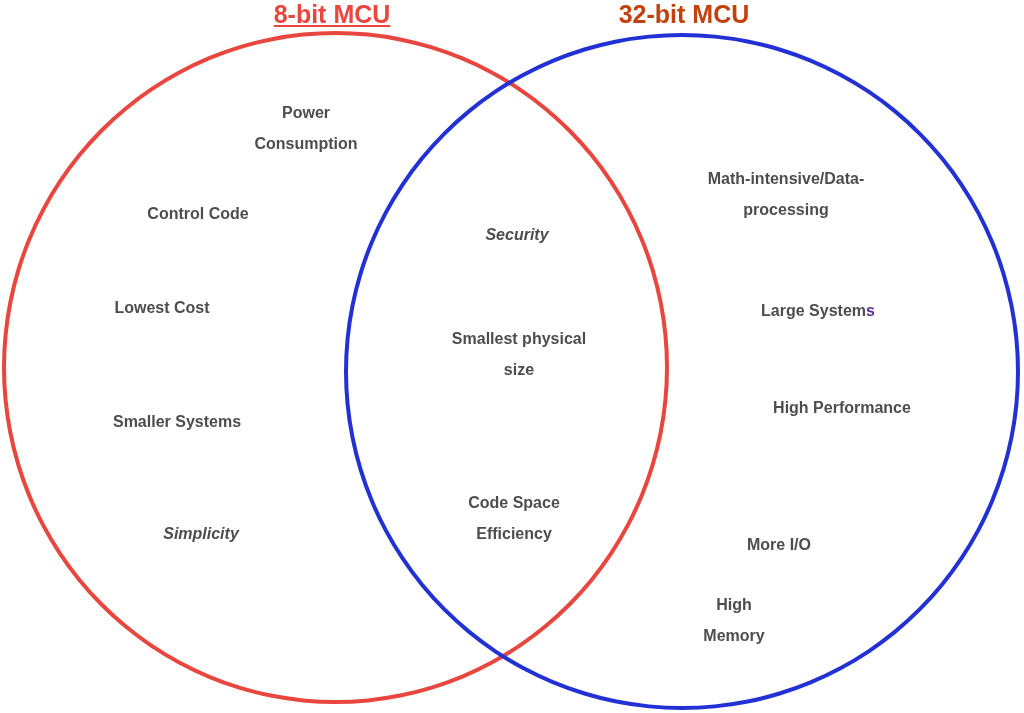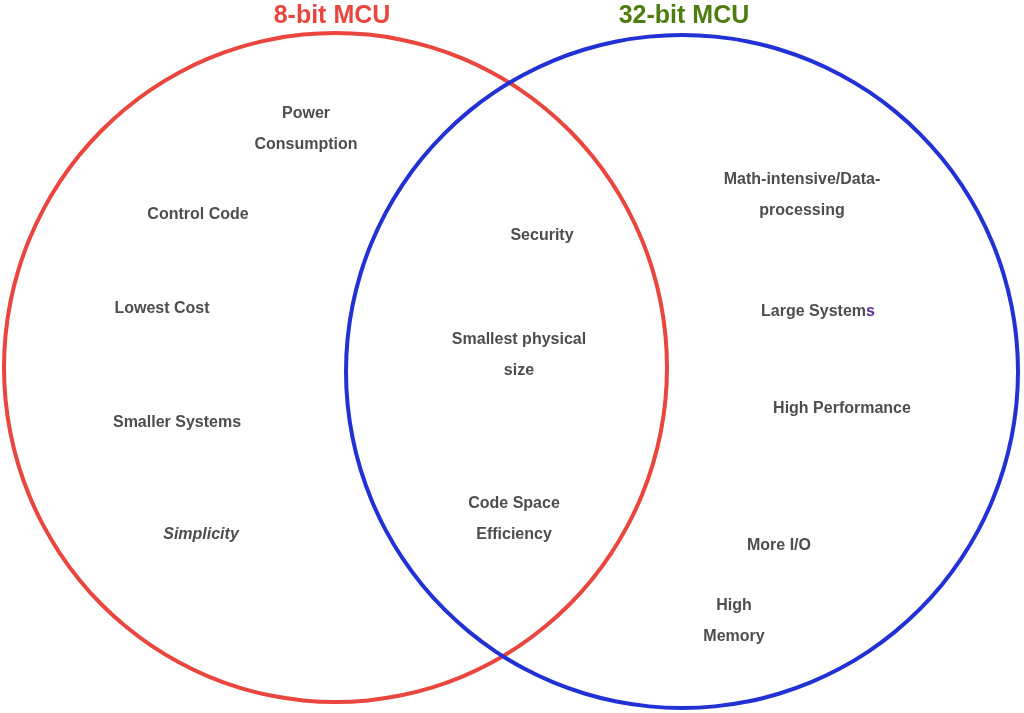--- a/index.html
+++ b/index.html
@@ -23,59 +23,59 @@
 
   .vtitle {
     position: absolute;
     top: -1px;
     transform: translateX(-50%);
     font-size: 25px;
     font-weight: 700;
     line-height: 30px;
     white-space: nowrap;
   }
-  .vtitle.t8  { left: 332px; }
+  .vtitle.t8  { left: 332px; text-decoration: underline; }
   .vtitle.t32 { left: 684px; }
 
   .label {
     position: absolute;
     transform: translateX(-50%);
     font-size: 16px;
     font-weight: 700;
     line-height: 31px;
     text-align: center;
     white-space: pre-line;
   }
   
   .l1 { left: 306px; top: 97px;  }
   .l2 { left: 198px; top: 198px; }
   .l3 { left: 162px; top: 292px; }
   .l4 { left: 177px; top: 406px; }
   .l5 { left: 201px; top: 518px; font-style: italic; }
   
-  .m1 { left: 542px; top: 219px; }
+  .m1 { left: 517px; top: 219px; font-style: italic; }
   .m2 { left: 519px; top: 323px; }
   .m3 { left: 514px; top: 447px; margin-top: 40px; }
   
-  .r1 { left: 786px; top: 163px; margin-left: 16px; }
+  .r1 { left: 786px; top: 163px; }
   .r2 { left: 818px; top: 295px; white-space: nowrap; }
   .r3 { left: 842px; top: 392px; }
   .r4 { left: 779px; top: 506px; margin-top: 23px; }
   .r5 { left: 734px; top: 589px; }
 </style>
 </head>
 <body>
 
 <div class="canvas" style="color: rgb(77, 77, 77);">
 
   <div class="circle red" style="border-color: rgb(232, 70, 62);"></div>
   <div class="circle blue" style="border-color: rgb(34, 49, 212);"></div>
 
   <div class="vtitle t8" style="color: rgb(232, 70, 62);">8-bit MCU</div>
-  <div class="vtitle t32" style="color: #4d7c0f;">32-bit MCU</div>
+  <div class="vtitle t32" style="color: #c2410c;">32-bit MCU</div>
 
   <div class="label l1">Power
 Consumption</div>
   <div class="label l2">Control Code</div>
   <div class="label l3">Lowest Cost</div>
   <div class="label l4">Smaller Systems</div>
   <div class="label l5">Simplicity</div>
 
   <div class="label m1">Security</div>
   <div class="label m2">Smallest physical

